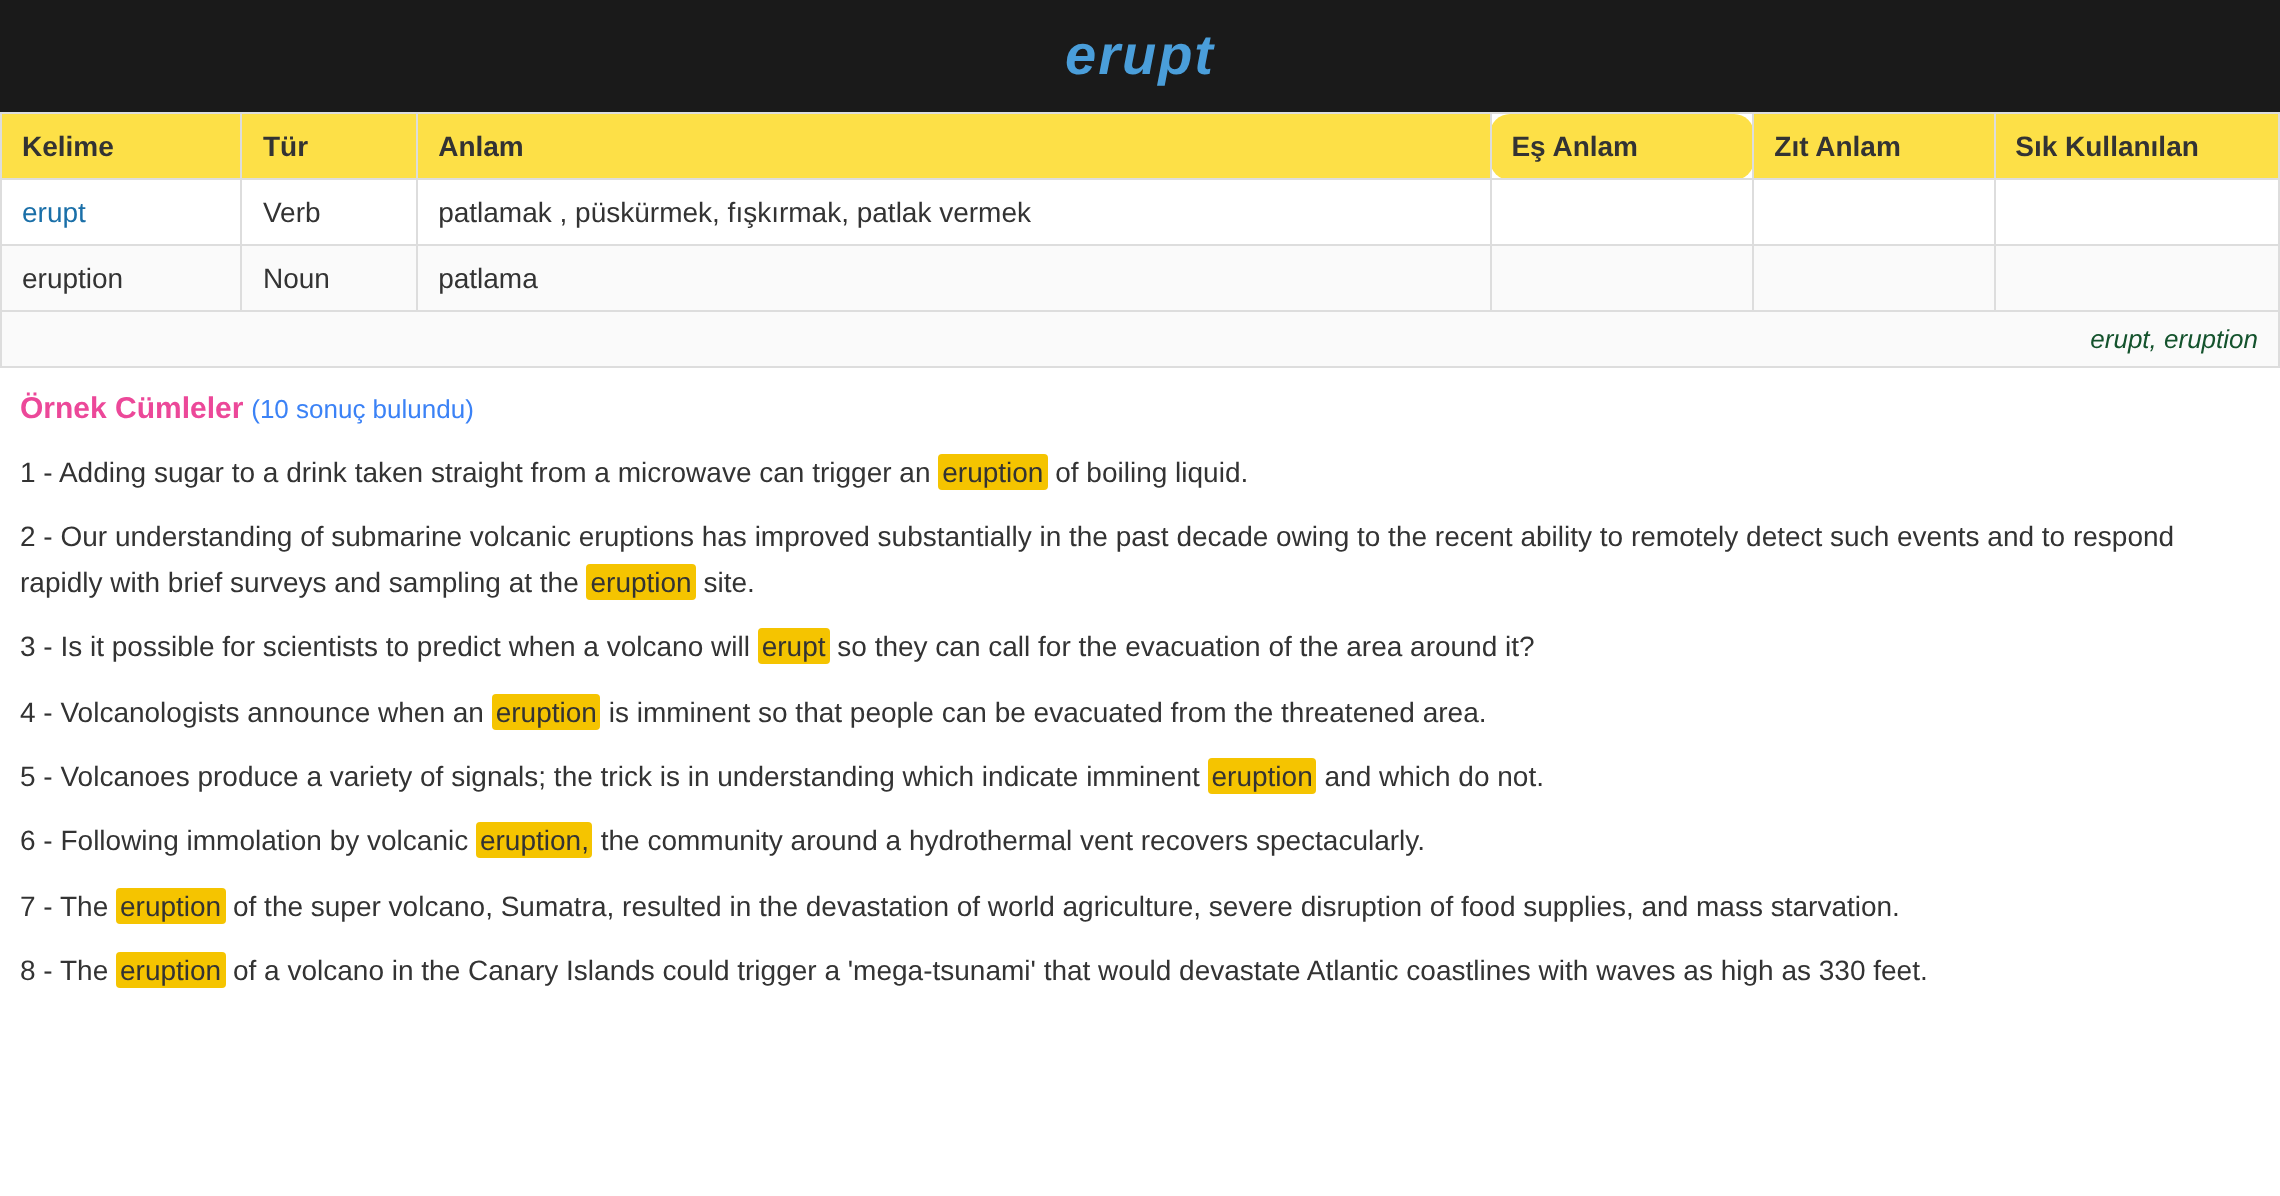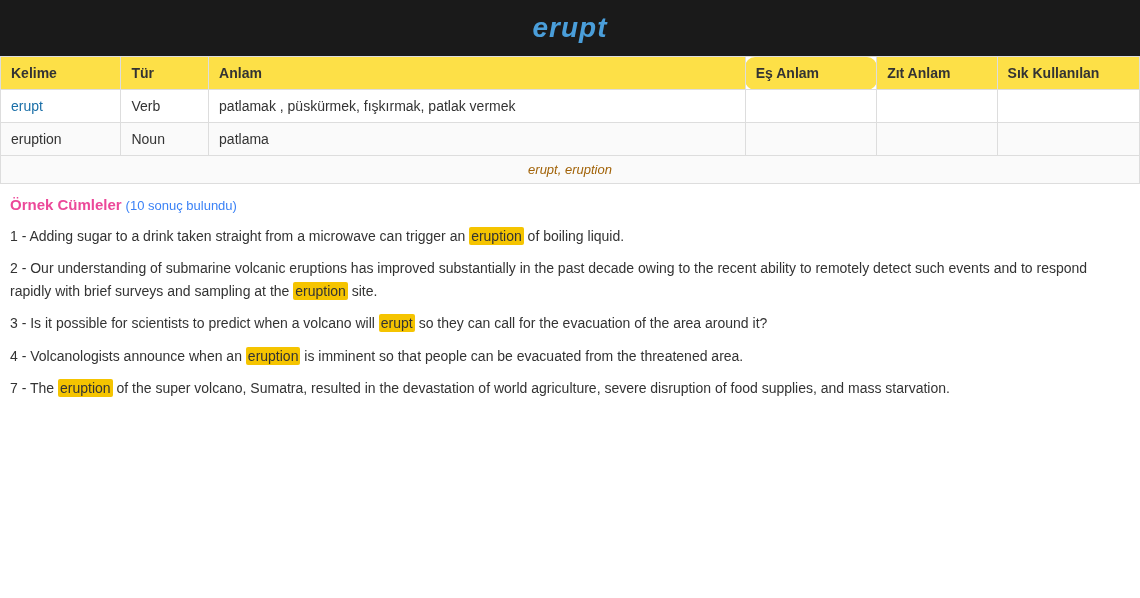--- a/index.html
+++ b/index.html
@@ -47,22 +47,22 @@
     .col-zit { width: 110px; }
     .col-sik { width: 130px; }
 
     .word-link { color: #1a6fa8; text-decoration: none; }
 
     
     .table-footer {
       border: 1px solid #ddd;
       border-top: none;
       padding: 6px 10px;
-      text-align: center;
-      color: #a16207;
+      text-align: right;
+      color: #14532d;
       font-style: italic;
       font-size: 13px;
       background: #fafafa;
     }
 
     
     .section-header {
       padding: 8px 10px;
       margin-top: 4px;
     }
@@ -134,14 +134,17 @@
 <div class="section-header">
   <span class="section-title">Örnek Cümleler</span>
   <span class="section-count">(10 sonuç bulundu)</span>
 </div>
 
 <div class="sentences" id="sentences-container">
 <div class="sentence-item"><span>1 - Adding sugar to a drink taken straight from a microwave can trigger an </span><span class="highlight">eruption</span><span> of boiling liquid.</span></div>
     <div class="sentence-item"><span>2 - Our understanding of submarine volcanic eruptions has improved substantially in the past decade owing to the recent ability to remotely detect such events and to respond rapidly with brief surveys and sampling at the </span><span class="highlight">eruption</span><span> site.</span></div>
     <div class="sentence-item"><span>3 - Is it possible for scientists to predict when a volcano will </span><span class="highlight">erupt</span><span> so they can call for the evacuation of the area around it?</span></div>
     <div class="sentence-item"><span>4 - Volcanologists announce when an </span><span class="highlight">eruption</span><span> is imminent so that people can be evacuated from the threatened area.</span></div>
+    <div class="sentence-item"><span>5 - Volcanoes produce a variety of signals; the trick is in understanding which indicate imminent </span><span class="highlight">eruption</span><span> and which do not.</span></div>
+    <div class="sentence-item"><span>6 - Following immolation by volcanic </span><span class="highlight">eruption,</span><span> the community around a hydrothermal vent recovers spectacularly.</span></div>
     <div class="sentence-item"><span>7 - The </span><span class="highlight">eruption</span><span> of the super volcano, Sumatra, resulted in the devastation of world agriculture, severe disruption of food supplies, and mass starvation.</span></div>
+    <div class="sentence-item"><span>8 - The </span><span class="highlight">eruption</span><span> of a volcano in the Canary Islands could trigger a 'mega-tsunami' that would devastate Atlantic coastlines with waves as high as 330 feet.</span></div>
   </div>
 
 </body></html>

